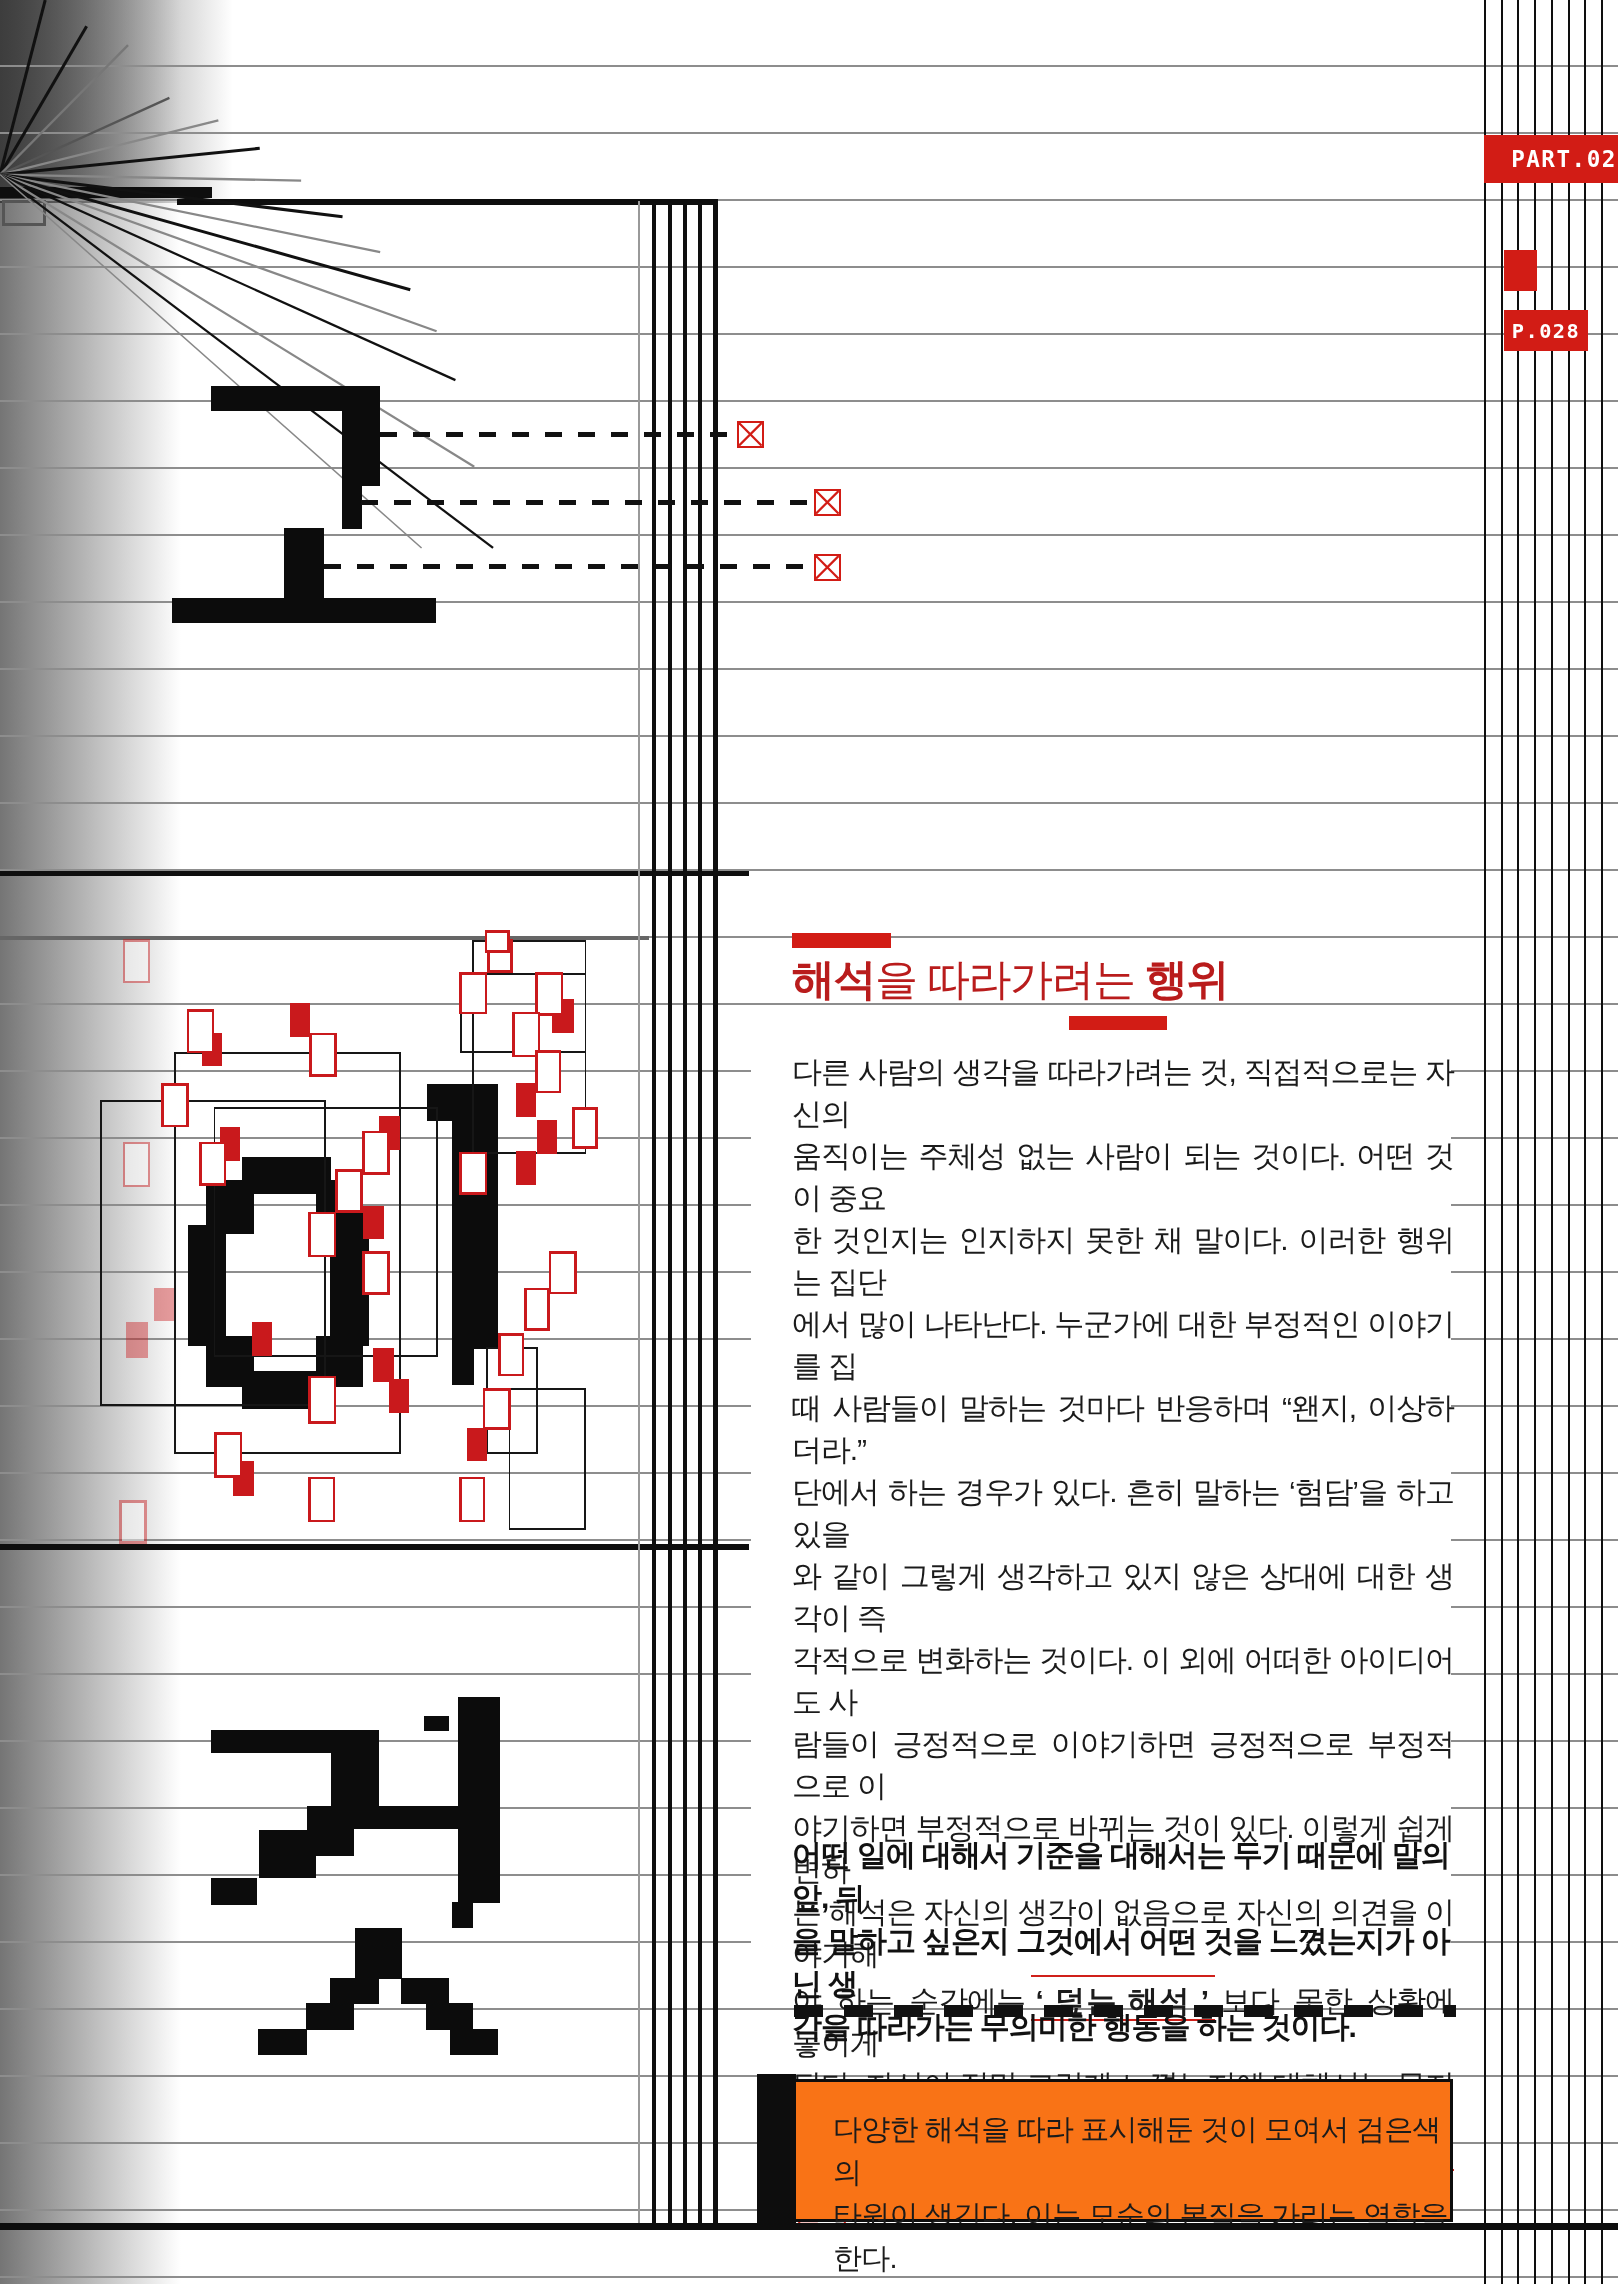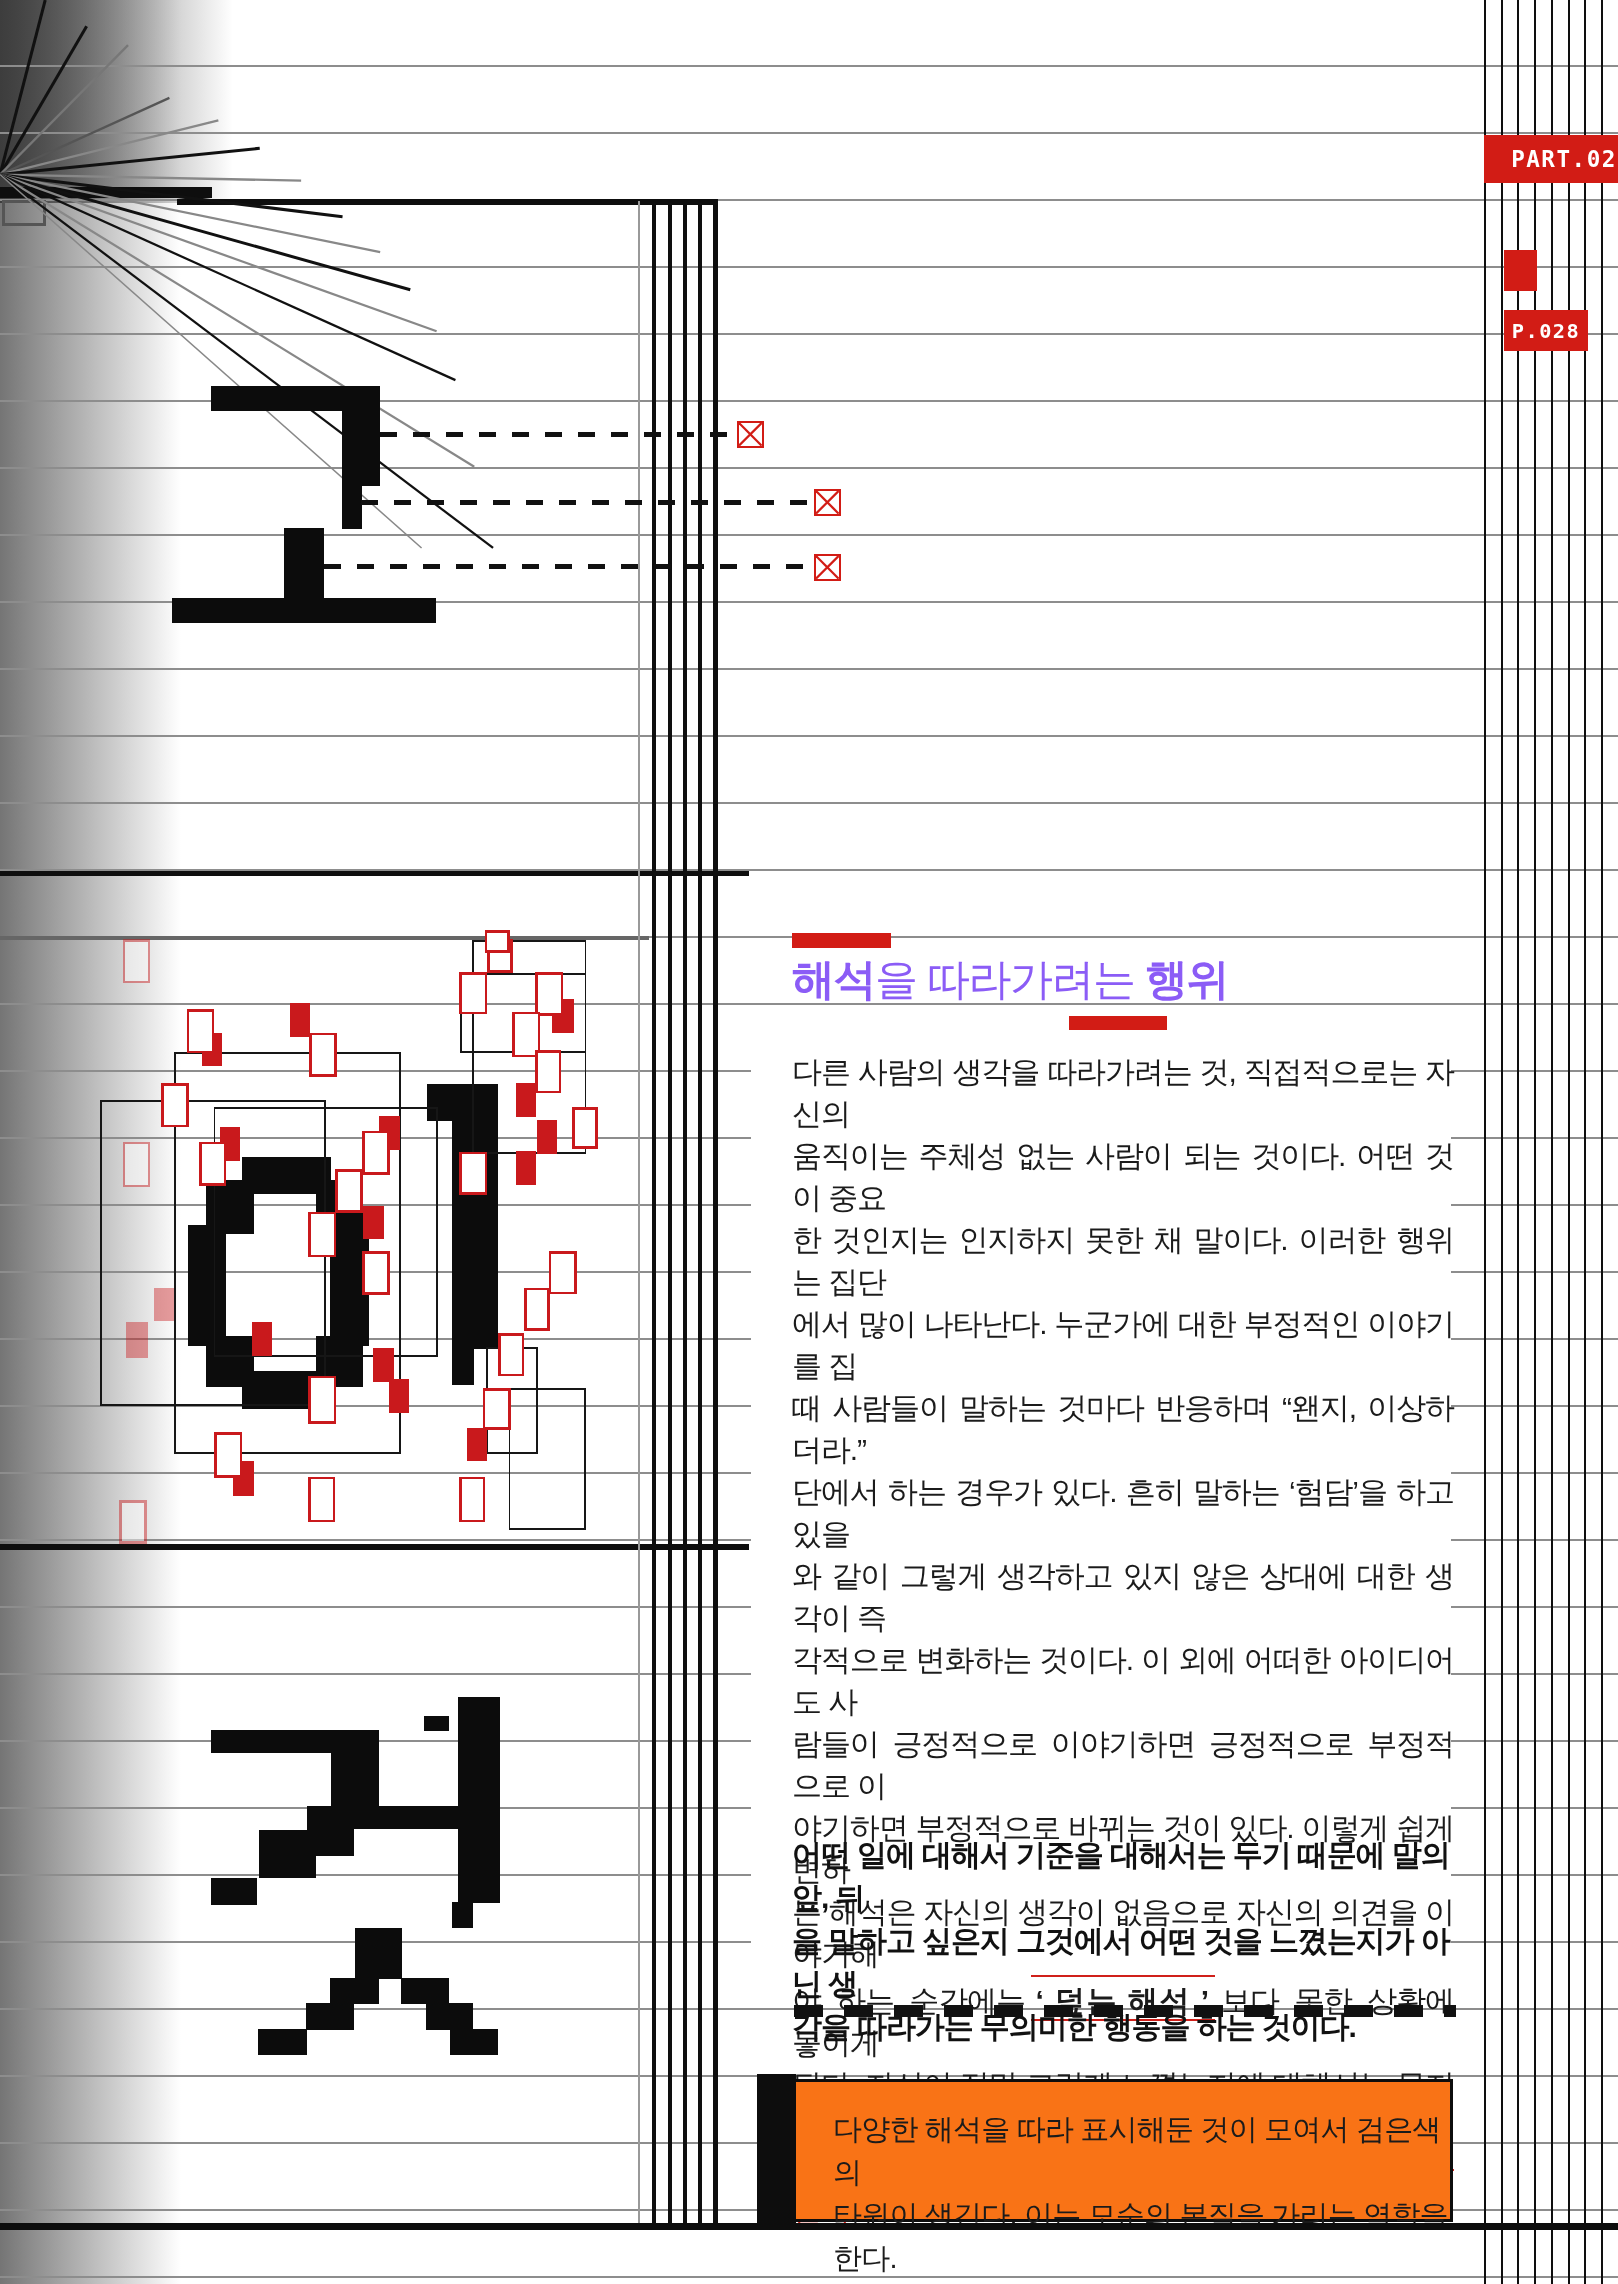--- a/index.html
+++ b/index.html
@@ -24,21 +24,21 @@
   .vline.thin{background:#999;}
   
   #art{left:0;top:0;z-index:6;}
   
   .badge{z-index:7;color:#fff;font-family:"DejaVu Sans Mono","Liberation Mono",monospace;
          font-weight:bold;display:flex;align-items:center;justify-content:center;letter-spacing:1.5px;}
   
   .xbox{z-index:7;width:27px;height:27px;background:#fff;border:2.3px solid #d21c15;box-sizing:border-box;}
   .dash-line{height:5.3px;z-index:6;background:repeating-linear-gradient(to right,#111 0 16.6px,transparent 16.6px 33px);}
   
-  #heading{left:792px;top:951px;width:677px;z-index:8;font-size:43px;color:#8b5cf6;
+  #heading{left:792px;top:951px;width:677px;z-index:8;font-size:43px;color:#b91c1c;
            letter-spacing:-1.5px;white-space:nowrap;}
   #heading b{font-weight:bold;}
   .redbar{background:#d21c15;z-index:8;}
   
   #body-text{left:792px;top:1051px;width:662px;z-index:8;font-size:30px;line-height:42px;
              color:#1b1b1b;letter-spacing:-1.1px;text-align:justify;}
   #body-text .ln{min-height:42px;}
   .seg-n{}
   .seg-r{color:#d0201a;text-decoration:line-through;text-decoration-thickness:2.3px;}
   .seg-c{display:inline-block;font-weight:bold;border-top:2.3px solid #d0201a;border-bottom:2.3px solid #d0201a;

